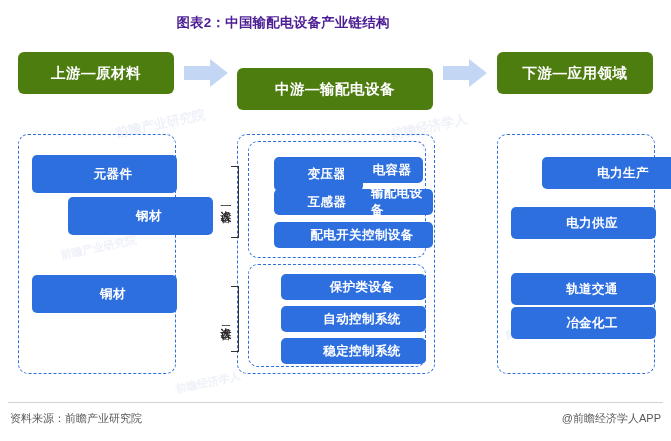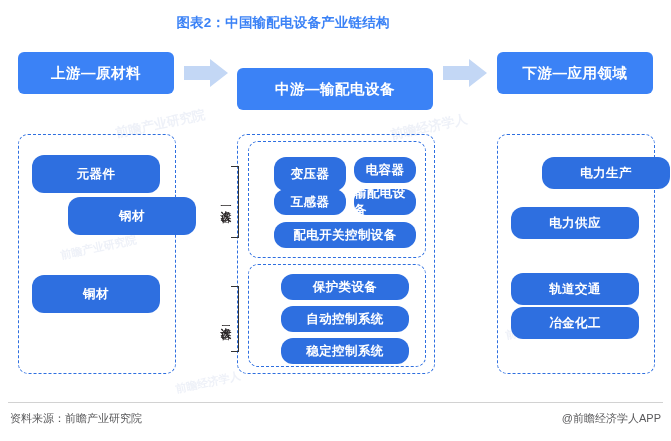--- a/index.html
+++ b/index.html
@@ -21,29 +21,29 @@
   }
   
   .title {
     position: absolute;
     top: 14px;
     left: 0;
     width: 566px;
     text-align: center;
     font-size: 13.5px;
     font-weight: bold;
-    color: #3b82f6;
+    color: #4c1d95;
     letter-spacing: 0.2px;
   }
   
   .hdr {
     position: absolute;
     height: 42px;
     border-radius: 6px;
-    background: #3b82f6;
+    background: #4d7c0f;
     color: #ffffff;
     font-size: 14.5px;
     font-weight: bold;
     display: flex;
     align-items: center;
     justify-content: center;
     letter-spacing: 0.5px;
   }
   #hdr-up    { left: 18px;  top: 52px; width: 156px; }
   #hdr-mid   { left: 237px; top: 68px; width: 196px; }
@@ -70,46 +70,47 @@
   #col-mid  { left: 237px; top: 134px; width: 196px; height: 238px; }
   #col-down { left: 497px; top: 134px; width: 156px; height: 238px; }
 
   
   #grp-primary   { left: 248px; top: 141px; width: 176px; height: 115px; }
   #grp-secondary { left: 248px; top: 264px; width: 176px; height: 101px; }
 
   
   .item {
     position: absolute;
-    border-radius: 12px;
+    border-radius: 5px;
     background: #2e6fe0;
     color: #ffffff;
     display: flex;
     align-items: center;
     justify-content: center;
     font-size: 12.5px;
     font-weight: bold;
     letter-spacing: 0.4px;
+    padding-left: 17px;
   }
   
   .up-item { left: 32px; width: 128px; height: 38px; }
   #up-0 { top: 155px; }
   #up-1 { top: 197px; margin-left: 36px; }
   #up-2 { top: 275px; }
 
   
   .down-item { left: 511px; width: 128px; height: 32px; }
   #down-0 { top: 157px; margin-left: 31px; }
   #down-1 { top: 207px; }
   #down-2 { top: 257px; margin-top: 16px; }
   #down-3 { top: 307px; }
 
   
   #mid-p-0 { left: 274px; top: 157px; width: 72px; height: 34px; }
-  #mid-p-1 { left: 354px; top: 157px; width: 62px; height: 26px; }
+  #mid-p-1 { left: 344px; top: 157px; width: 62px; height: 26px; }
   #mid-p-2 { left: 274px; top: 189px; width: 72px; height: 26px; }
   #mid-p-3 { left: 354px; top: 189px; width: 62px; height: 26px; }
   #mid-p-4 { left: 274px; top: 222px; width: 142px; height: 26px; }
 
   
   #mid-s-0 { left: 281px; top: 274px; width: 128px; height: 26px; }
   #mid-s-1 { left: 281px; top: 306px; width: 128px; height: 26px; }
   #mid-s-2 { left: 281px; top: 338px; width: 128px; height: 26px; }
 
   

